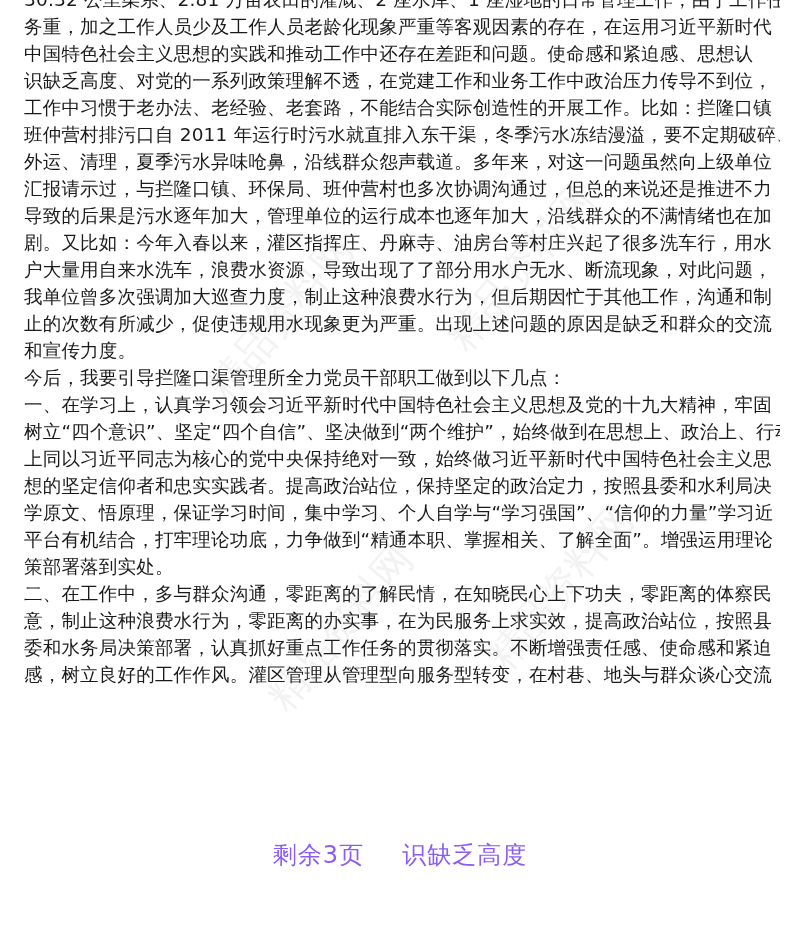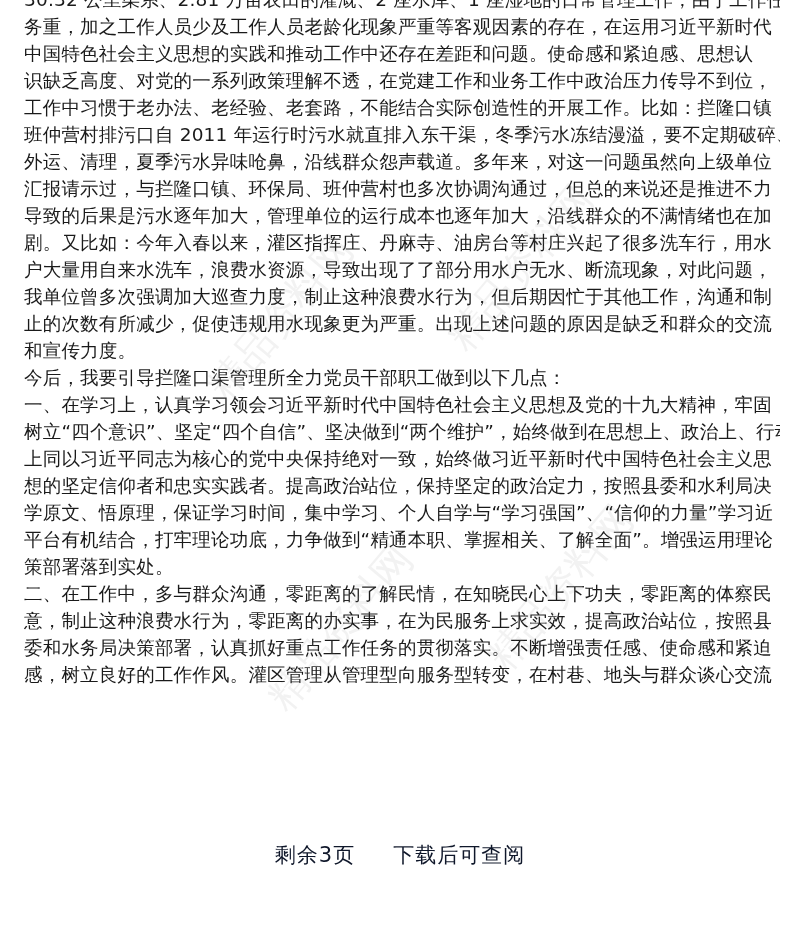--- a/index.html
+++ b/index.html
@@ -14,21 +14,21 @@
     font-size: 18.5px; line-height: 27px; letter-spacing: 0.2px;
   }
   .line { white-space: nowrap; height: 27px; display: block; overflow: hidden; }
   .watermark {
     position: absolute; color: rgba(150,150,150,0.12); font-size: 40px;
     transform: rotate(-50deg); pointer-events: none; white-space: nowrap;
   }
   .more-banner {
     position: absolute; left: 0; top: 820px; width: 800px; height: 70px;
     display: flex; align-items: center; justify-content: center;
-    color: #0f172a; font-size: 21px; letter-spacing: 1px;
+    color: #8b5cf6; font-size: 24px; letter-spacing: 1px;
   }
   .more-banner .gap { display: inline-block; width: 38px; }
 </style>
 </head>
 <body>
 
 <div class="page">
   <div class="text-block">
     <span class="line">30.32 公里渠系、2.81 万亩农田的灌溉、2 座水库、1 座湿地的日常管理工作，由于工作任</span>
     <span class="line">务重，加之工作人员少及工作人员老龄化现象严重等客观因素的存在，在运用习近平新时代</span>
@@ -59,15 +59,15 @@
   </div>
 
   <div class="watermark" style="left:180px; top:290px;">精品资料网</div>
   <div class="watermark" style="left:420px; top:240px;">精品资料网</div>
   <div class="watermark" style="left:240px; top:600px;">精品资料网</div>
   <div class="watermark" style="left:460px; top:560px;">精品资料网</div>
 
   <div class="more-banner">
     <span>剩余3页</span>
     <span class="gap"></span>
-    <span>下载后可查阅</span>
+    <span>识缺乏高度</span>
   </div>
 </div>
 
 </body></html>

